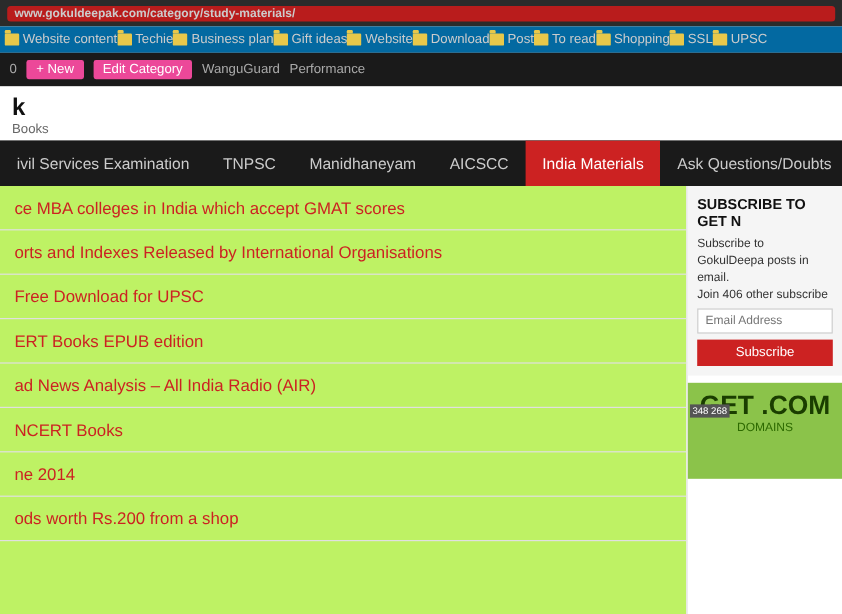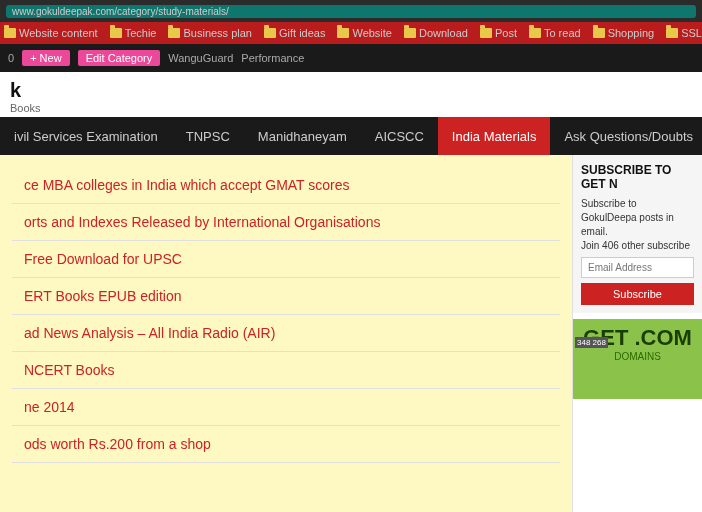--- a/index.html
+++ b/index.html
@@ -9,36 +9,37 @@
     .browser-bar {
       background: #2b2b2b;
       height: 22px;
       display: flex;
       align-items: center;
       padding: 0 6px;
       gap: 6px;
       overflow: hidden;
     }
     .url-bar {
-      background: #0f766e;
+      background: #b91c1c;
       color: #ccc;
       font-size: 10px;
       padding: 1px 6px;
       border-radius: 3px;
       flex: 1;
       white-space: nowrap;
       overflow: hidden;
+      font-weight: bold;
     }
     .bookmarks-bar {
-      background: #b91c1c;
+      background: #0369a1;
       height: 22px;
       display: flex;
       align-items: center;
       padding: 0 4px;
-      gap: 12px;
+      gap: 0;
       overflow: hidden;
     }
     .bookmark-item {
       display: flex;
       align-items: center;
       gap: 3px;
       color: #ccc;
       font-size: 11px;
       white-space: nowrap;
       cursor: pointer;
@@ -126,22 +127,22 @@
     
     .main-wrapper {
       display: flex;
       height: calc(512px - 22px - 22px - 28px - 44px - 38px);
       overflow: hidden;
     }
 
     
     .content-area {
       flex: 1;
-      background: #fef9c3;
-      padding: 12px;
+      background: #bef264;
+      padding: 0;
       overflow: hidden;
     }
     .content-list {
       list-style: none;
     }
     .content-list li {
       border-bottom: 1px solid #e0e0e0;
     }
     .content-list li a {
       display: block;

